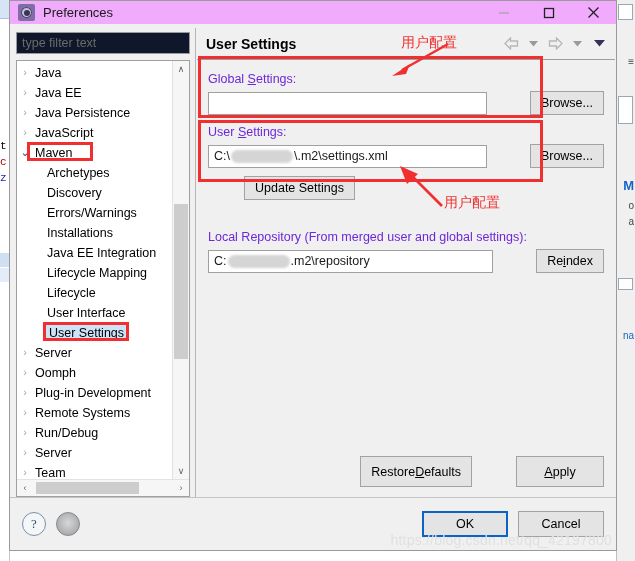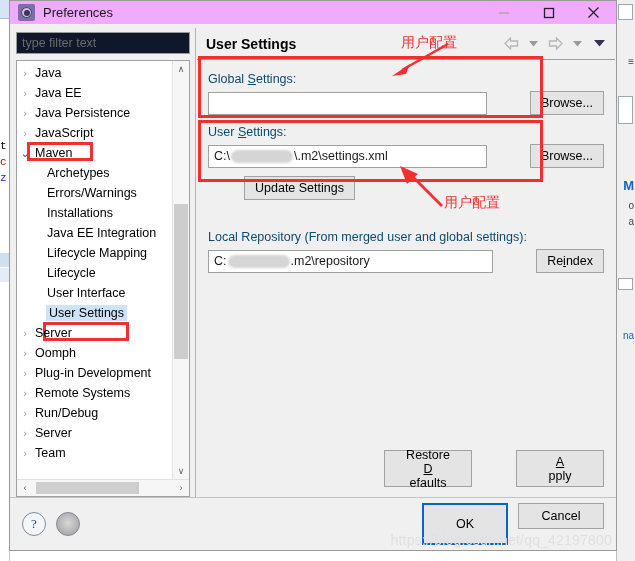--- a/index.html
+++ b/index.html
@@ -336,21 +336,21 @@
   .page-content {
     flex: 1 1 auto;
     padding: 12px 12px 0 12px;
     box-sizing: border-box;
     position: relative;
     min-height: 0;
   }
 
   .field-label {
     font-size: 12.5px;
-    color: #0c4a6e;
+    color: #6d28d9;
     margin-bottom: 5px;
   }
   .field-label u { text-decoration: underline; }
   .row {
     display: flex;
     align-items: center;
     gap: 7px;
   }
   .text-input {
     flex: 1 1 auto;
@@ -415,21 +415,21 @@
   .anno-arrow { position: absolute; pointer-events: none; }
 
   
   .pane-bottom {
     flex: 0 0 auto;
     padding: 0 12px 10px 12px;
     display: flex;
     justify-content: flex-end;
     gap: 8px;
   }
-  .pane-bottom .btn { min-width: 88px; height: 37px; flex-direction: column; }
+  .pane-bottom .btn { min-width: 88px; height: 31px; }
 
   
   .dlg-footer {
     flex: 0 0 auto;
     height: 52px;
     border-top: 1px solid #c4c4c4;
     background: #f0f0f0;
     display: flex;
     align-items: center;
     padding: 0 12px;
@@ -444,21 +444,21 @@
     color: #2e4f70;
     background: #f4f6f8;
     font-family: "Liberation Serif", serif;
   }
   .ico-circle.filled {
     background: radial-gradient(circle at 50% 45%, #d8d8d8 0%, #b6b6b6 55%, #9a9a9a 100%);
     border-color: #7e8a96;
   }
   .footer-btns { margin-left: auto; display: flex; gap: 10px; }
   .btn-ok {
-    width: 86px; height: 42px;
+    width: 86px; height: 26px;
     background: #e4e4e4;
     border: 2px solid #0a64c8;
     box-sizing: border-box;
     display: flex; align-items: center; justify-content: center;
     font-size: 12.5px;
   }
   .btn-cancel {
     width: 86px; height: 26px;
     background: #e4e4e4;
     border: 1px solid #a2a2a2;
@@ -554,20 +554,23 @@
               </div>
               <div class="tree-item expanded">
                 <span class="twisty">⌄</span>
                 <span class="tree-label">Maven</span>
               </div>
               <div class="redbox" style="left: 10px; top: 81px; width: 66px; height: 19px;"></div>
               <div class="tree-item child leaf">
                 <span class="tree-label">Archetypes</span>
               </div>
               <div class="tree-item child leaf">
+                <span class="tree-label">Discovery</span>
+              </div>
+              <div class="tree-item child leaf">
                 <span class="tree-label">Errors/Warnings</span>
               </div>
               <div class="tree-item child leaf">
                 <span class="tree-label">Installations</span>
               </div>
               <div class="tree-item child leaf">
                 <span class="tree-label">Java EE Integration</span>
               </div>
               <div class="tree-item child leaf">
                 <span class="tree-label">Lifecycle Mapping</span>

